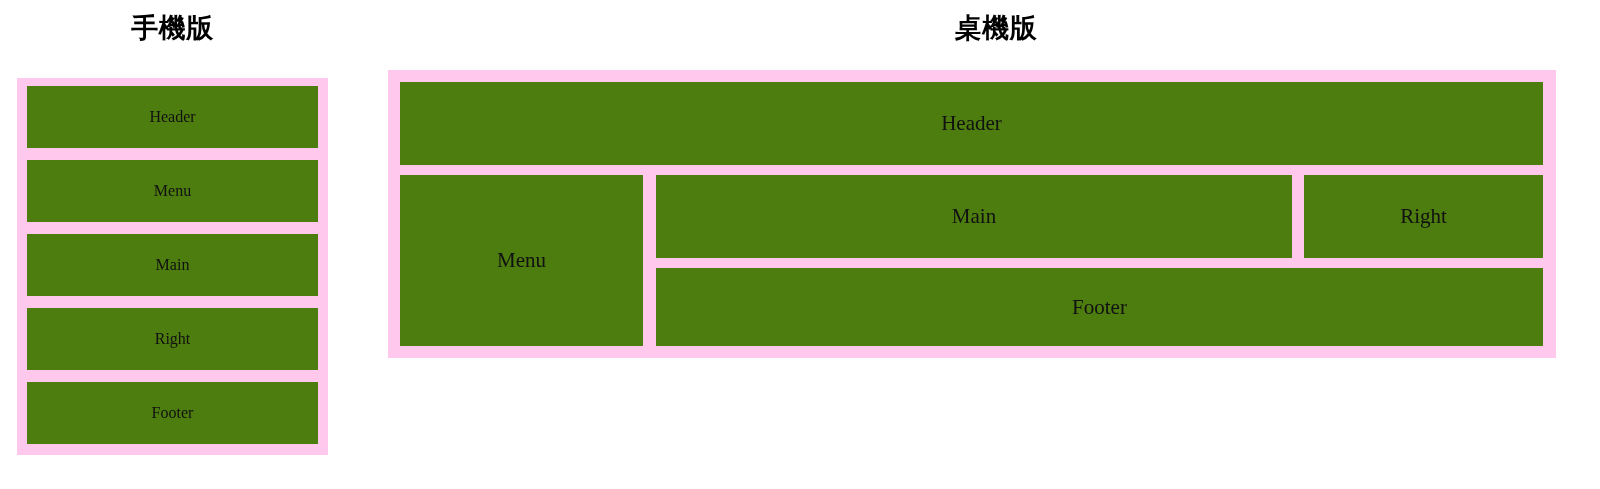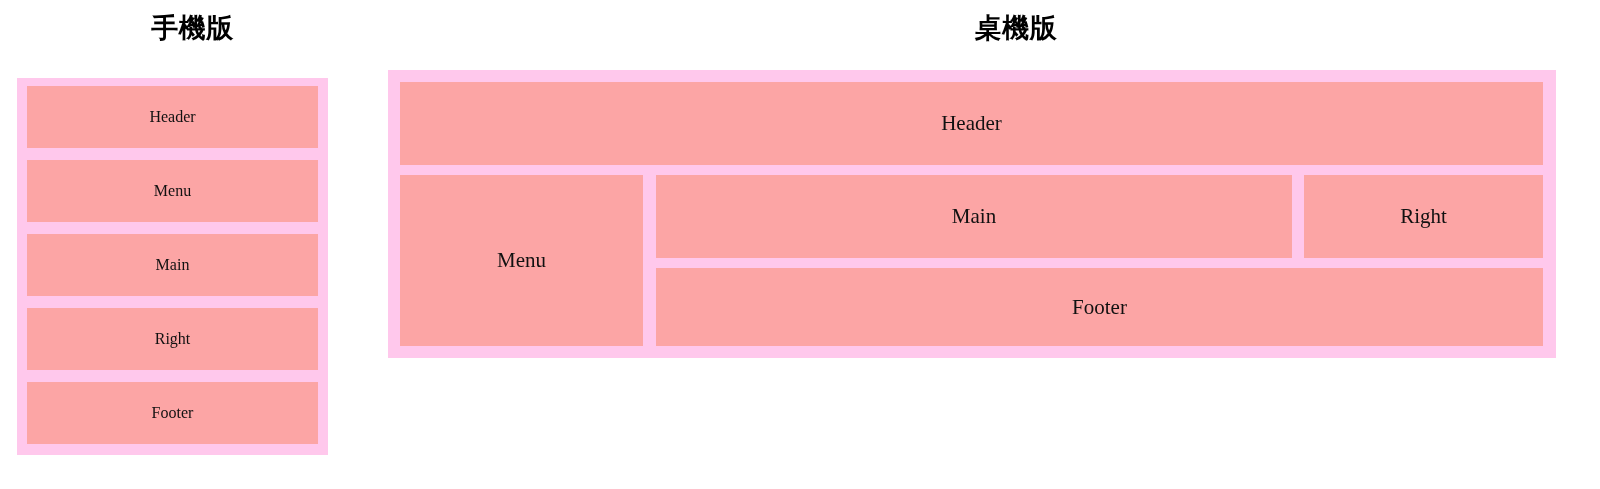--- a/index.html
+++ b/index.html
@@ -18,21 +18,20 @@
   
   .panel-title {
     position: absolute;
     font-family: "DejaVu Sans", "Liberation Sans", sans-serif;
     font-weight: bold;
     font-size: 27px;
     color: #000000;
     letter-spacing: 0.5px;
     white-space: nowrap;
     line-height: 1;
-    padding-left: 20px;
   }
   #title-mobile {
     left: 0;
     top: 14px;
     width: 345px;
     text-align: center;
   }
   #title-desktop {
     left: 412px;
     top: 14px;
@@ -41,21 +40,21 @@
   }
 
   
   .frame {
     position: absolute;
     background: #ffc8ec;
     box-sizing: border-box;
   }
   .block {
     position: absolute;
-    background: #fca5a5;
+    background: #4d7c0f;
     box-sizing: border-box;
     display: flex;
     align-items: center;
     justify-content: center;
     color: #111111;
     font-family: "Liberation Serif", "DejaVu Serif", serif;
     line-height: 1;
   }
 
   

